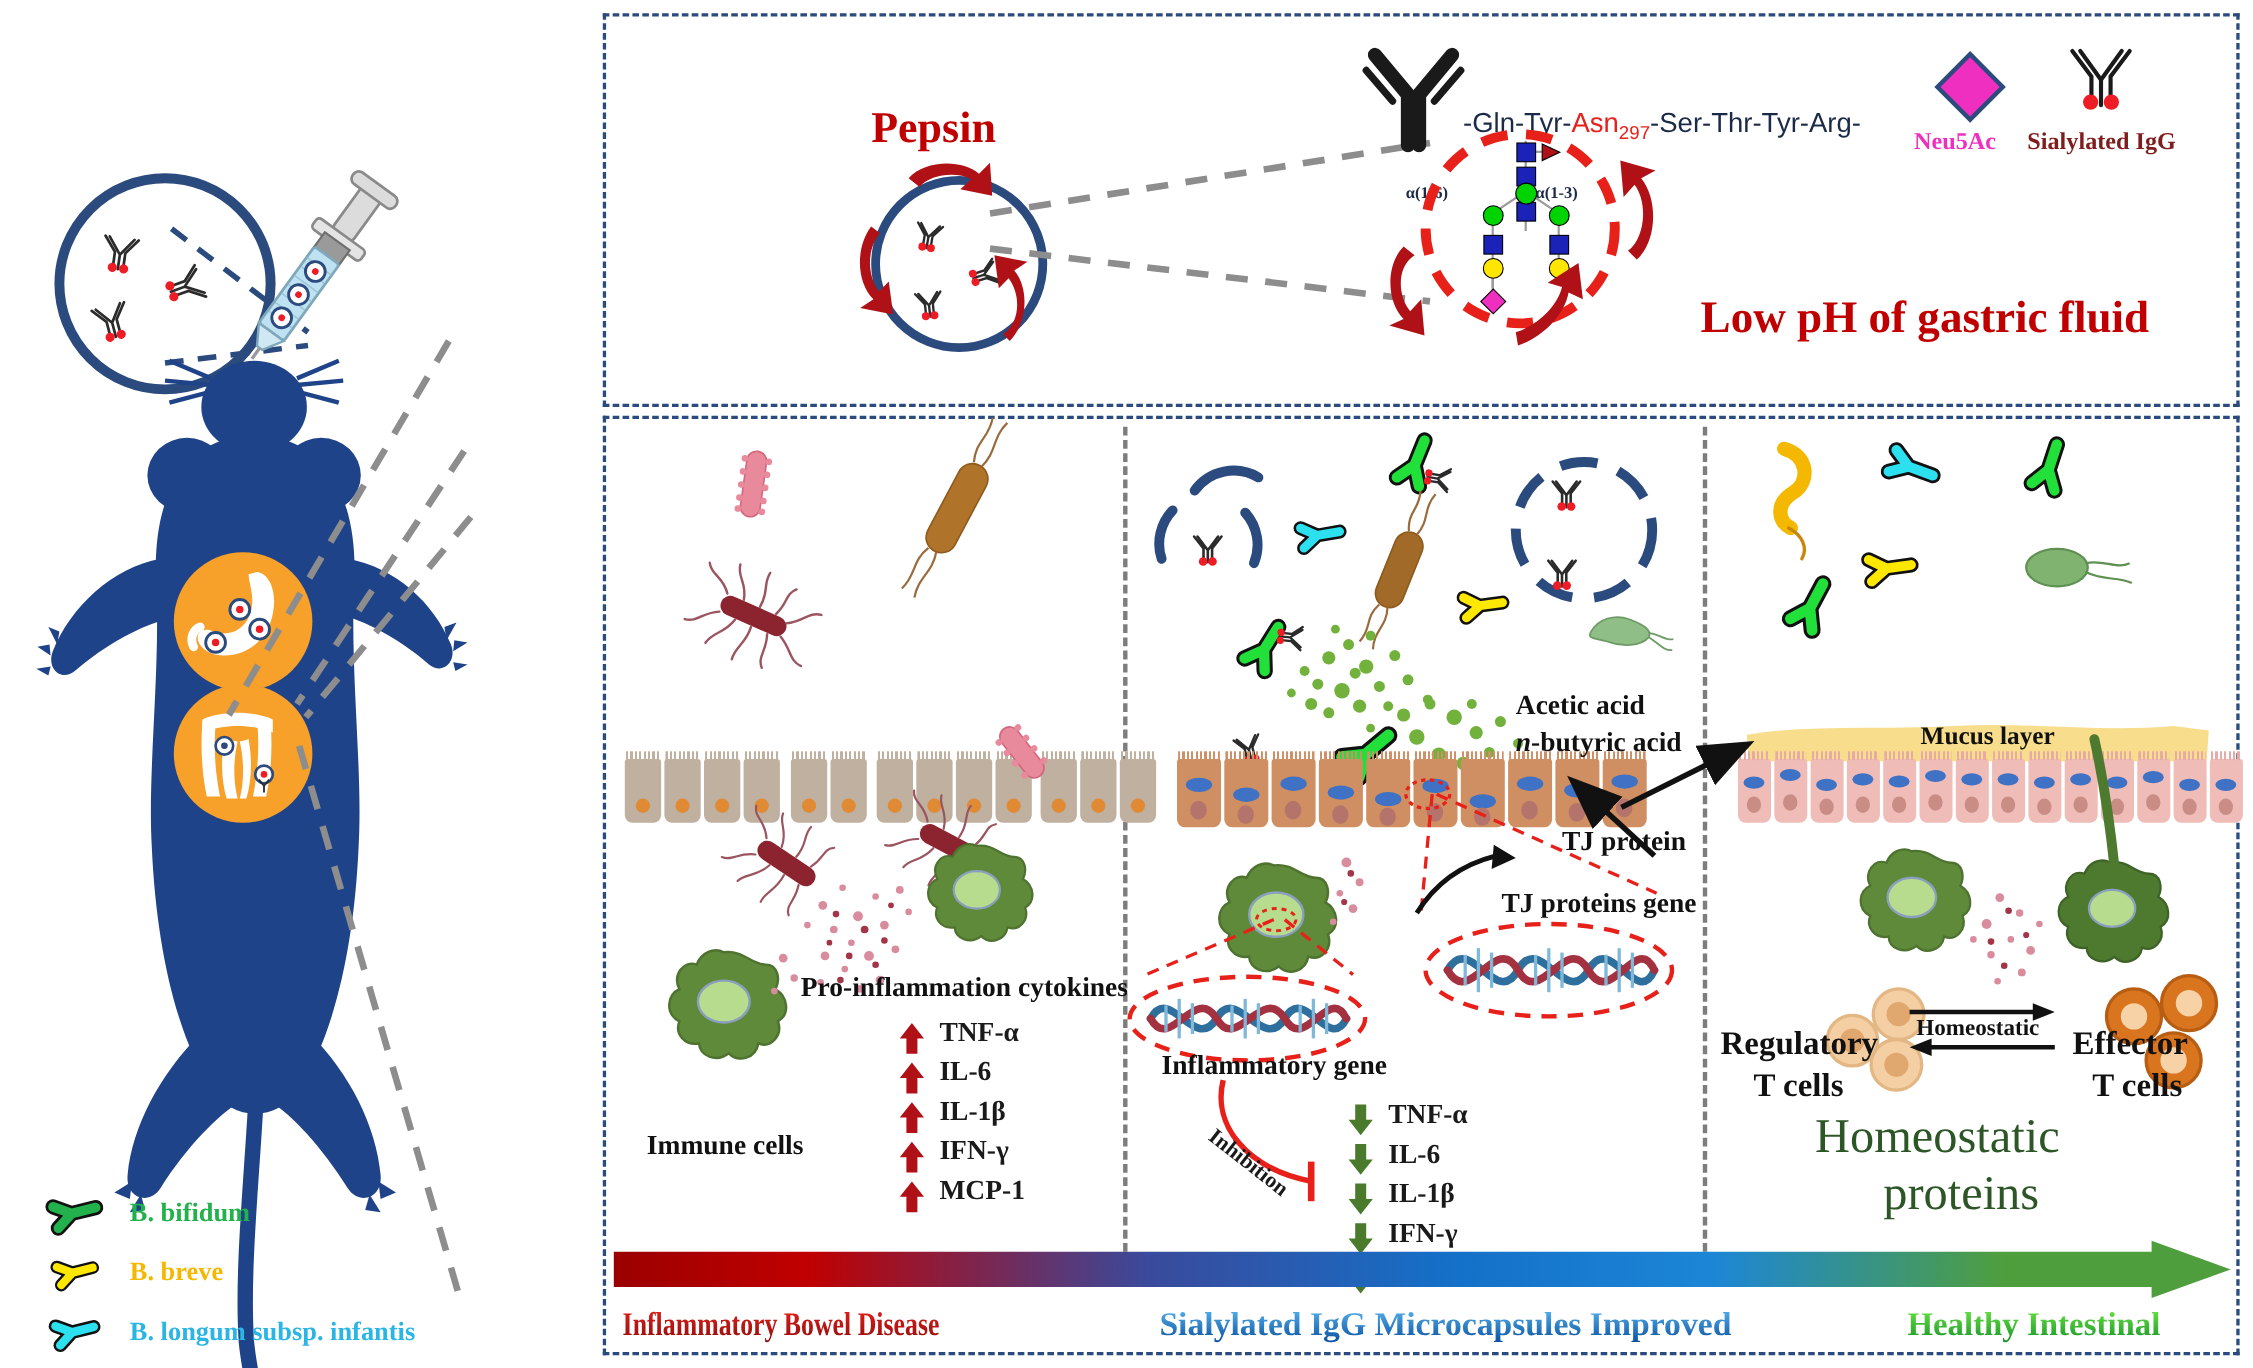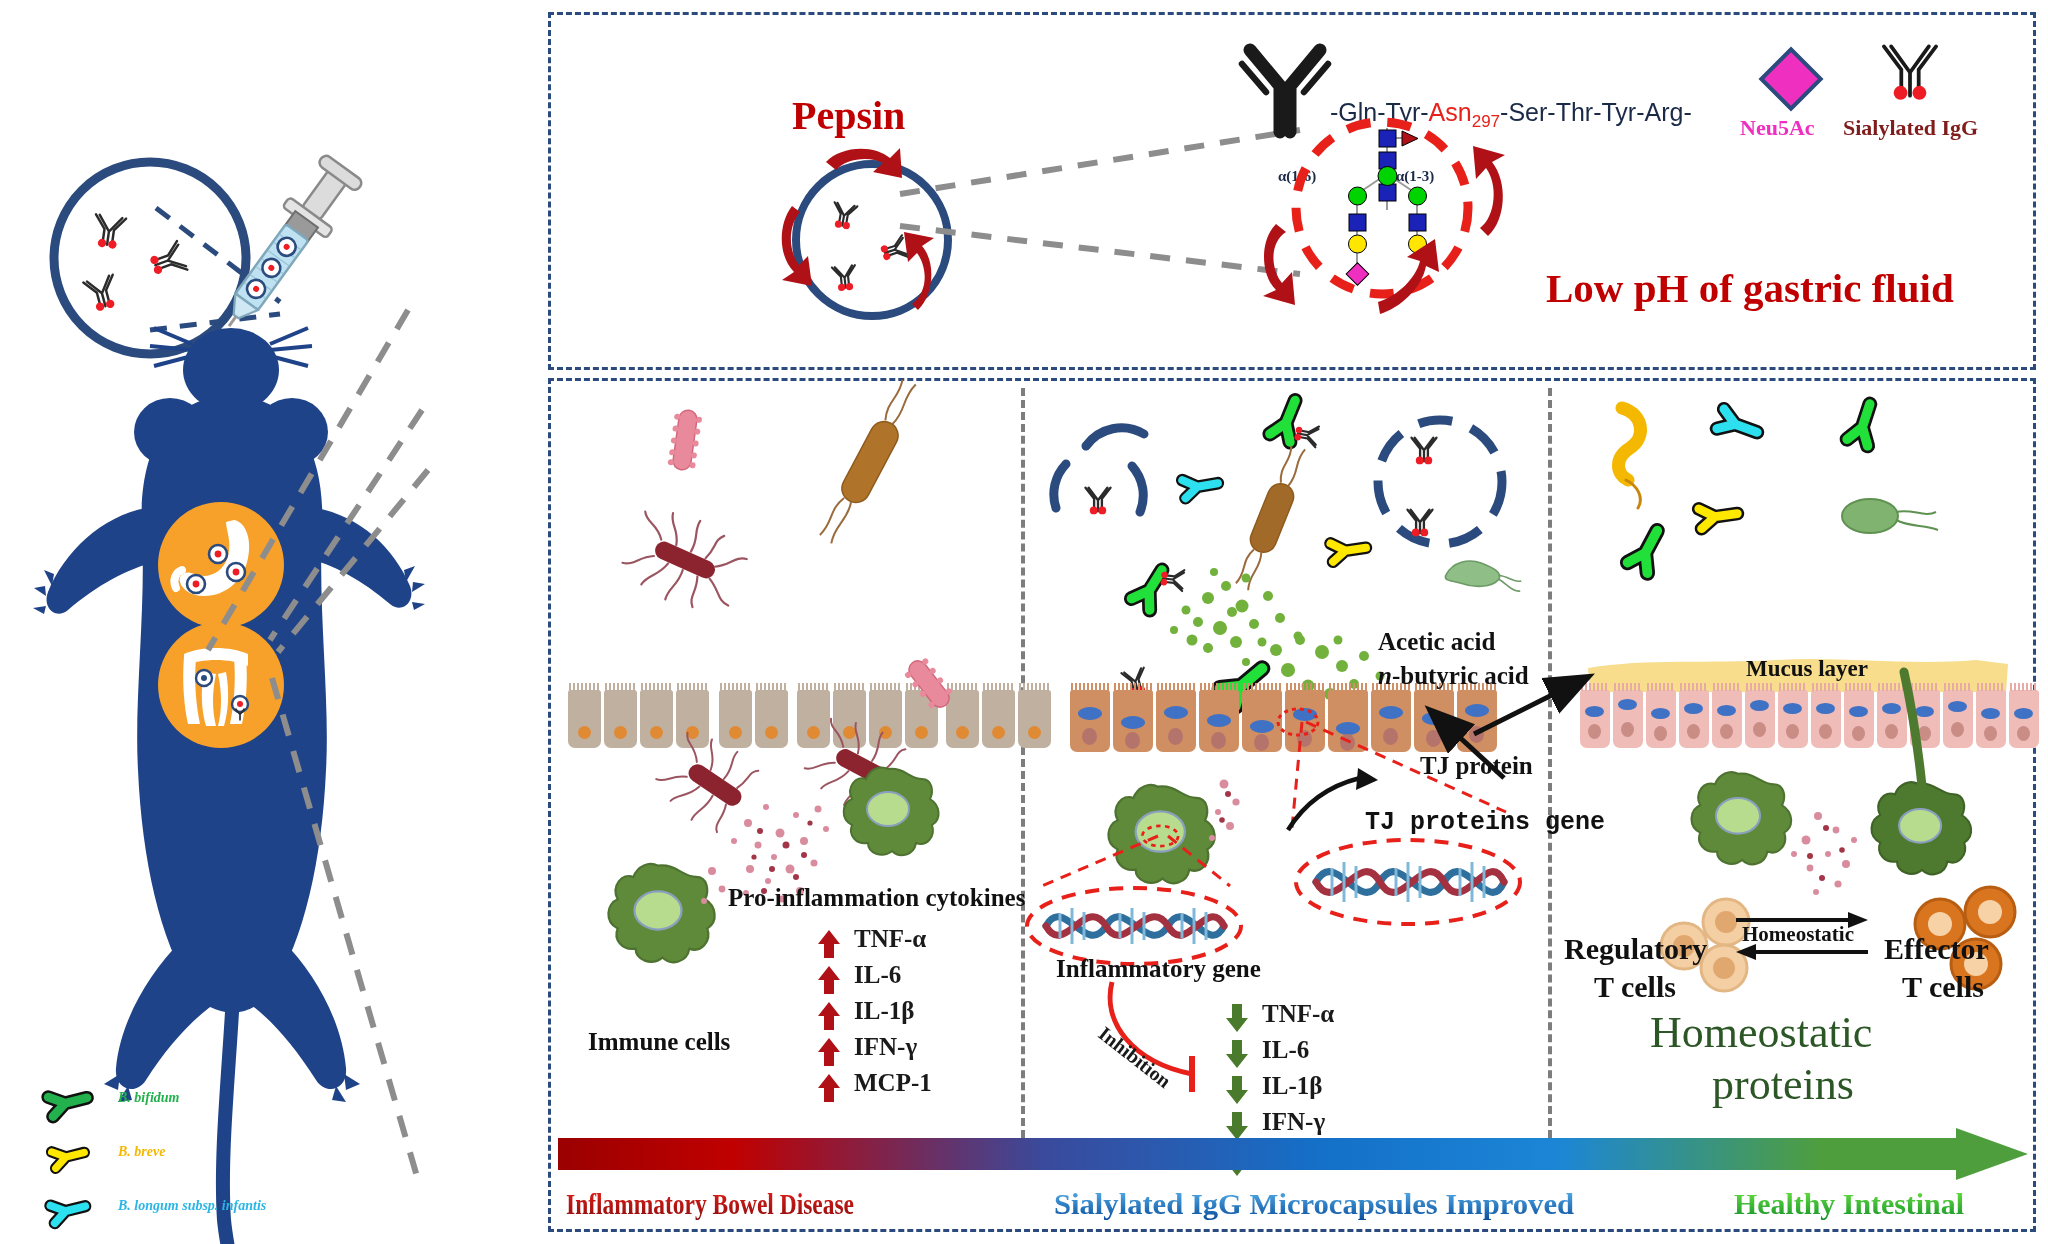--- a/index.html
+++ b/index.html
@@ -20,21 +20,21 @@
   .neu5ac{color:#ef2fc0;}
   .pep-seq{font-size:25px;font-family:"Liberation Sans",sans-serif;color:#1b2a47;}
   .pep-seq .asn{color:#e8201a;}
   .pep-seq sub{font-size:17px;}
   .alpha-lab{font-size:15px;font-family:"Liberation Serif",serif;color:#1b2a47;
              font-weight:bold;}
   .cyto{font-size:25px;font-weight:bold;font-family:"Liberation Serif",serif;color:#1a1a1a;}
   .bodylab{font-size:25px;font-weight:bold;font-family:"Liberation Serif",serif;color:#111;}
   .bigheading{font-size:44px;font-weight:normal;color:#2c5626;
               font-family:"Liberation Serif",serif;line-height:1.06;text-align:center;}
-  .bactlab{font-size:14px;font-weight:bold;font-style:italic;
+  .bactlab{font-size:24px;font-weight:bold;
            font-family:"Liberation Serif",serif;}
   .epi-row{position:absolute;display:flex;align-items:flex-end;}
   .epi-cell{width:33px;height:58px;border-radius:3px 3px 7px 7px;margin-right:3px;position:relative;}
   .epi-cell .vill{position:absolute;top:-7px;left:1px;right:1px;height:8px;}
   .epi-cell .nuc{position:absolute;border-radius:50%;}
   svg{overflow:visible;}
 </style>
 </head>
 <body>
 
@@ -786,21 +786,21 @@
     </g>
   </g>
 </svg>
 
 <svg class="abs" style="left:1286px;top:716px;" width="250" height="126">
   <g stroke="#e8201a" stroke-width="3" stroke-dasharray="11 8" fill="none">
     <line x1="16" y1="6" x2="6" y2="112"></line>
     <line x1="20" y1="6" x2="220" y2="96"></line>
   </g>
 </svg>
-<div class="t bodylab" style="left:1365px;top:808px;font-family:Liberation Mono, monospace;">TJ proteins gene</div>
+<div class="t bodylab" style="left:1365px;top:808px;">TJ proteins gene</div>
 <svg class="abs" style="left:1274px;top:760px;" width="120" height="80" viewBox="0 0 120 80">
   <path d="M14,70 C30,44 54,26 86,18" stroke="#111" stroke-width="4.5" fill="none"></path>
   <path d="M84,8 L104,20 L82,30 Z" fill="#111"></path>
 </svg>
 
 <svg class="abs" style="left:1072px;top:772px;" width="190" height="160" viewBox="0 0 190 160">
   <g transform="translate(86,64) scale(1.12)">
     <path d="M0,-44 C16,-46 22,-34 34,-34 C44,-34 46,-22 42,-14
              C52,-8 54,6 44,12 C48,24 38,34 28,30
              C26,42 12,46 4,38 C-6,46 -20,40 -20,30

